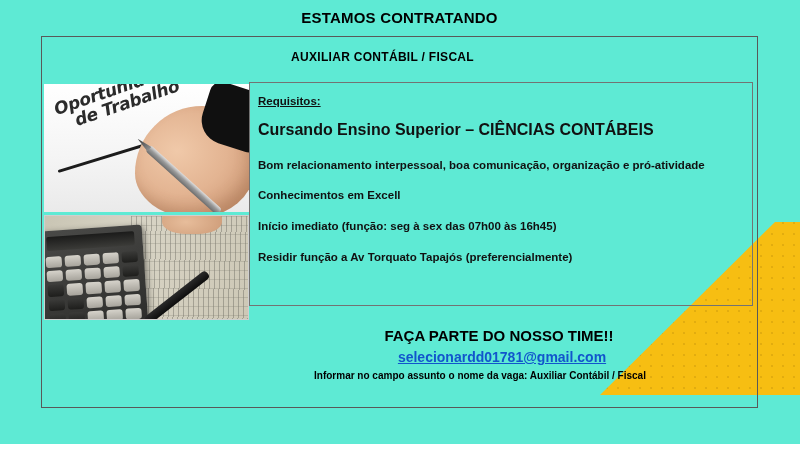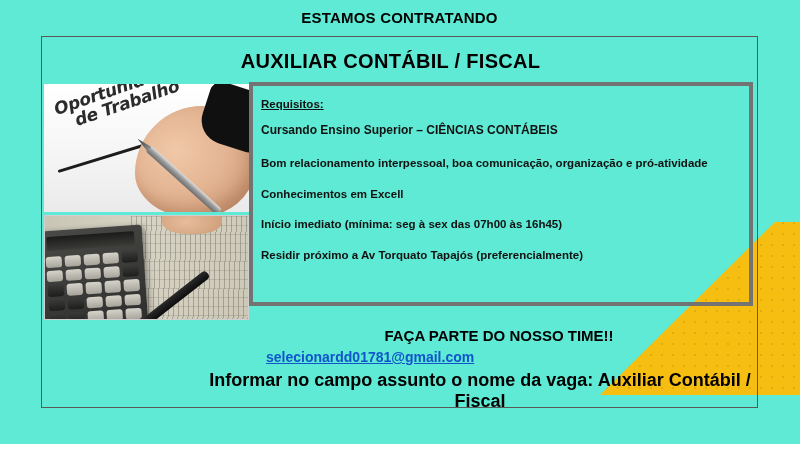--- a/index.html
+++ b/index.html
@@ -58,38 +58,38 @@
     inset: 0;
     background:
       radial-gradient(circle at 3px 3px, rgba(120,85,0,.16) 0.8px, transparent 1px) 0 0/11px 11px,
       #F7BE12;
     clip-path: polygon(215px 2px, 240px 2px, 240px 175px, 40px 175px);
   }
 
   
   .job-title {
     position: absolute;
-    left: 32px;
+    left: 24px;
     top: 50px;
     width: 717px;
     text-align: center;
-    font-size: 20px;
+    font-size: 12px;
     font-weight: bold;
     color: #000000;
     letter-spacing: .3px;
   }
 
   
   .req-box {
     position: absolute;
     left: 249px;
     top: 82px;
     width: 504px;
     height: 224px;
-    border: 4px solid #737373;
+    border: 1px solid #737373;
     box-sizing: border-box;
     background: transparent;
     padding: 8px 0 0 8px;
   }
   .req-title {
     font-size: 11.5px;
     font-weight: bold;
     color: #111111;
     text-decoration: underline;
     margin: 0 0 14px 0;
@@ -102,56 +102,56 @@
   }
   .req-list li {
     font-size: 11.5px;
     font-weight: bold;
     color: #111111;
     margin: 0 0 18px 0;
     line-height: 1.1;
     white-space: nowrap;
   }
   .req-list li.lead {
-    font-size: 12px;
+    font-size: 16px;
     margin-bottom: 20px;
   }
 
   
   .cta {
     position: absolute;
     left: 249px;
     top: 327px;
     width: 500px;
     text-align: center;
     font-size: 15px;
     font-weight: bold;
     color: #000000;
   }
   .email-line {
     position: absolute;
-    left: 266px;
+    left: 252px;
     top: 348px;
     width: 500px;
-    text-align: left;
+    text-align: center;
   }
   .email-link {
     font-size: 14px;
     font-weight: bold;
     color: #1155CC;
     text-decoration: underline;
     cursor: pointer;
   }
   .subject-note {
     position: absolute;
     left: 200px;
     top: 370px;
     width: 560px;
     text-align: center;
-    font-size: 18px;
+    font-size: 10px;
     font-weight: bold;
     color: #000000;
   }
 
   
   .photo-top {
     position: absolute;
     left: 44px;
     top: 84px;
     width: 205px;
@@ -385,22 +385,22 @@
     </div>
     <div class="pen2"></div>
   </div>
 
   <div class="req-box">
     <div class="req-title">Requisitos:</div>
     <ul class="req-list">
       <li class="lead">Cursando Ensino Superior –   CIÊNCIAS CONTÁBEIS</li>
       <li>Bom relacionamento interpessoal, boa comunicação, organização e pró-atividade</li>
       <li>Conhecimentos em Excell</li>
-      <li>Início imediato (mínima: seg à sex das 07h00 às 16h45)</li>
-      <li>Residir próximo a Av Torquato Tapajós (preferencialmente)</li>
+      <li>Início imediato (função: seg à sex das 07h00 às 16h45)</li>
+      <li>Residir função a Av Torquato Tapajós (preferencialmente)</li>
     </ul>
   </div>
 
   <div class="cta">FAÇA PARTE DO NOSSO TIME!!</div>
 
   <div class="email-line">
     <span class="email-link">selecionardd01781@gmail.com</span>
   </div>
 
   <div class="subject-note">Informar no campo assunto o nome da vaga: Auxiliar Contábil / Fiscal</div>

